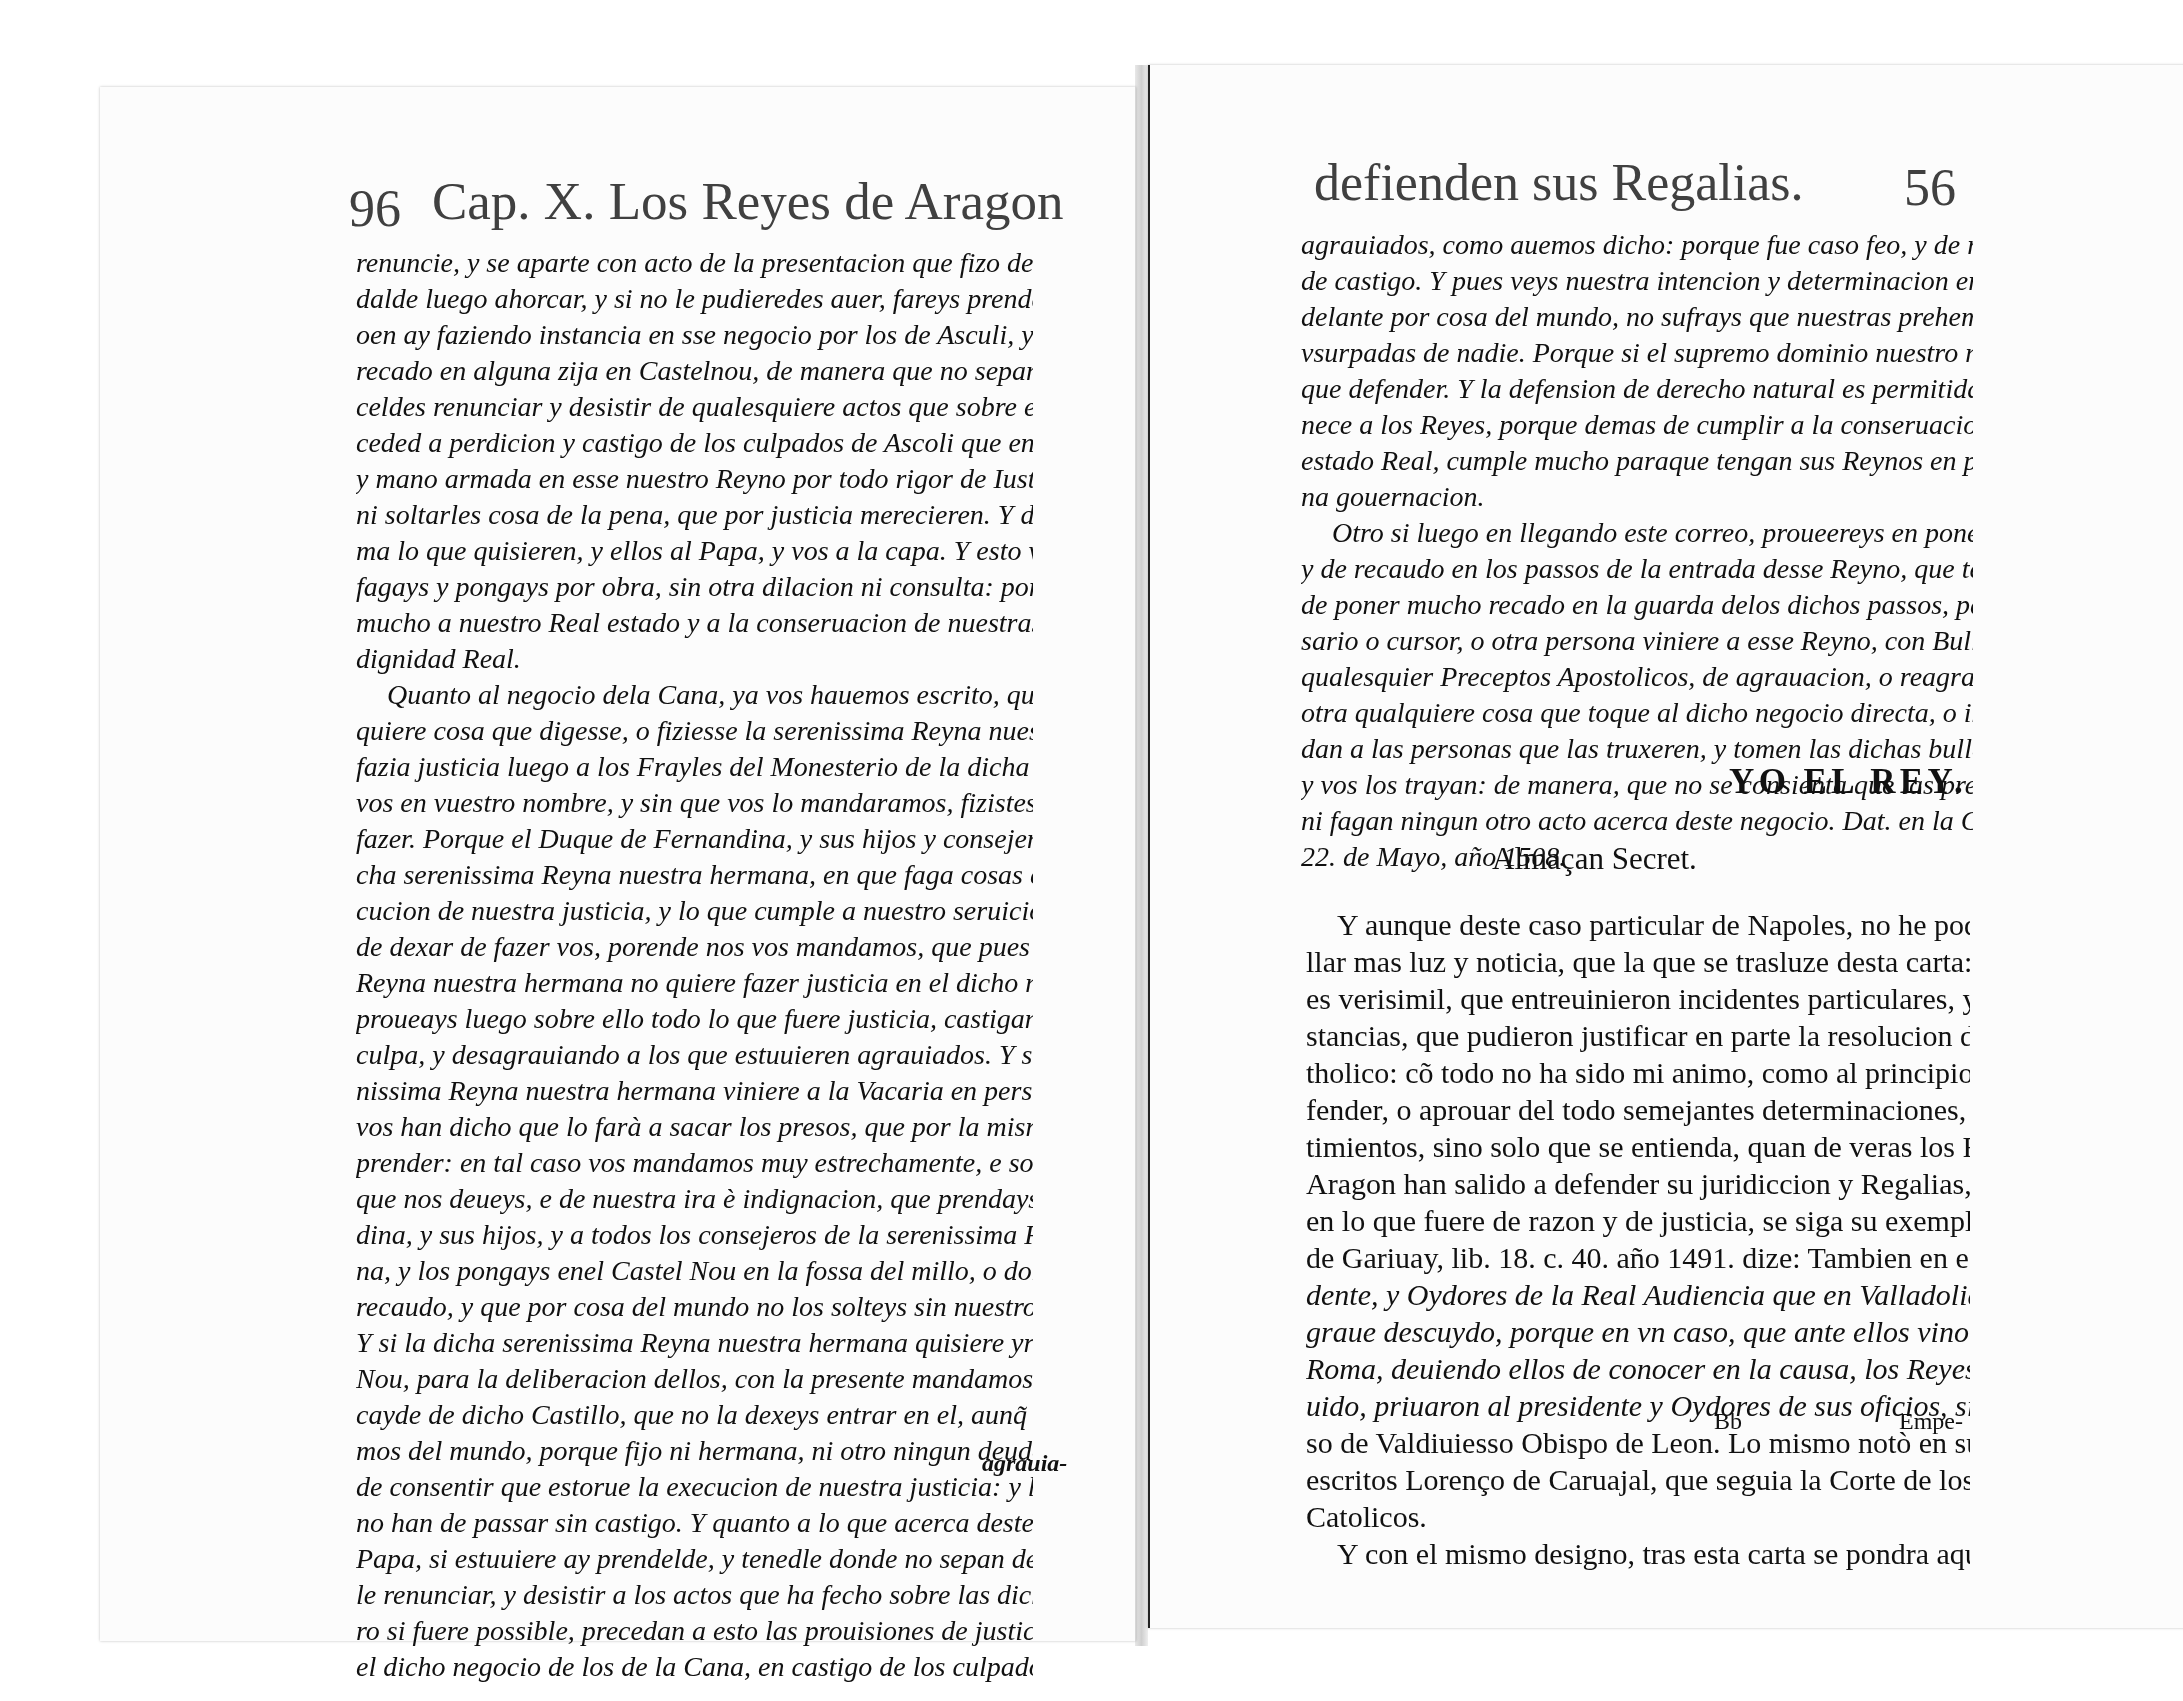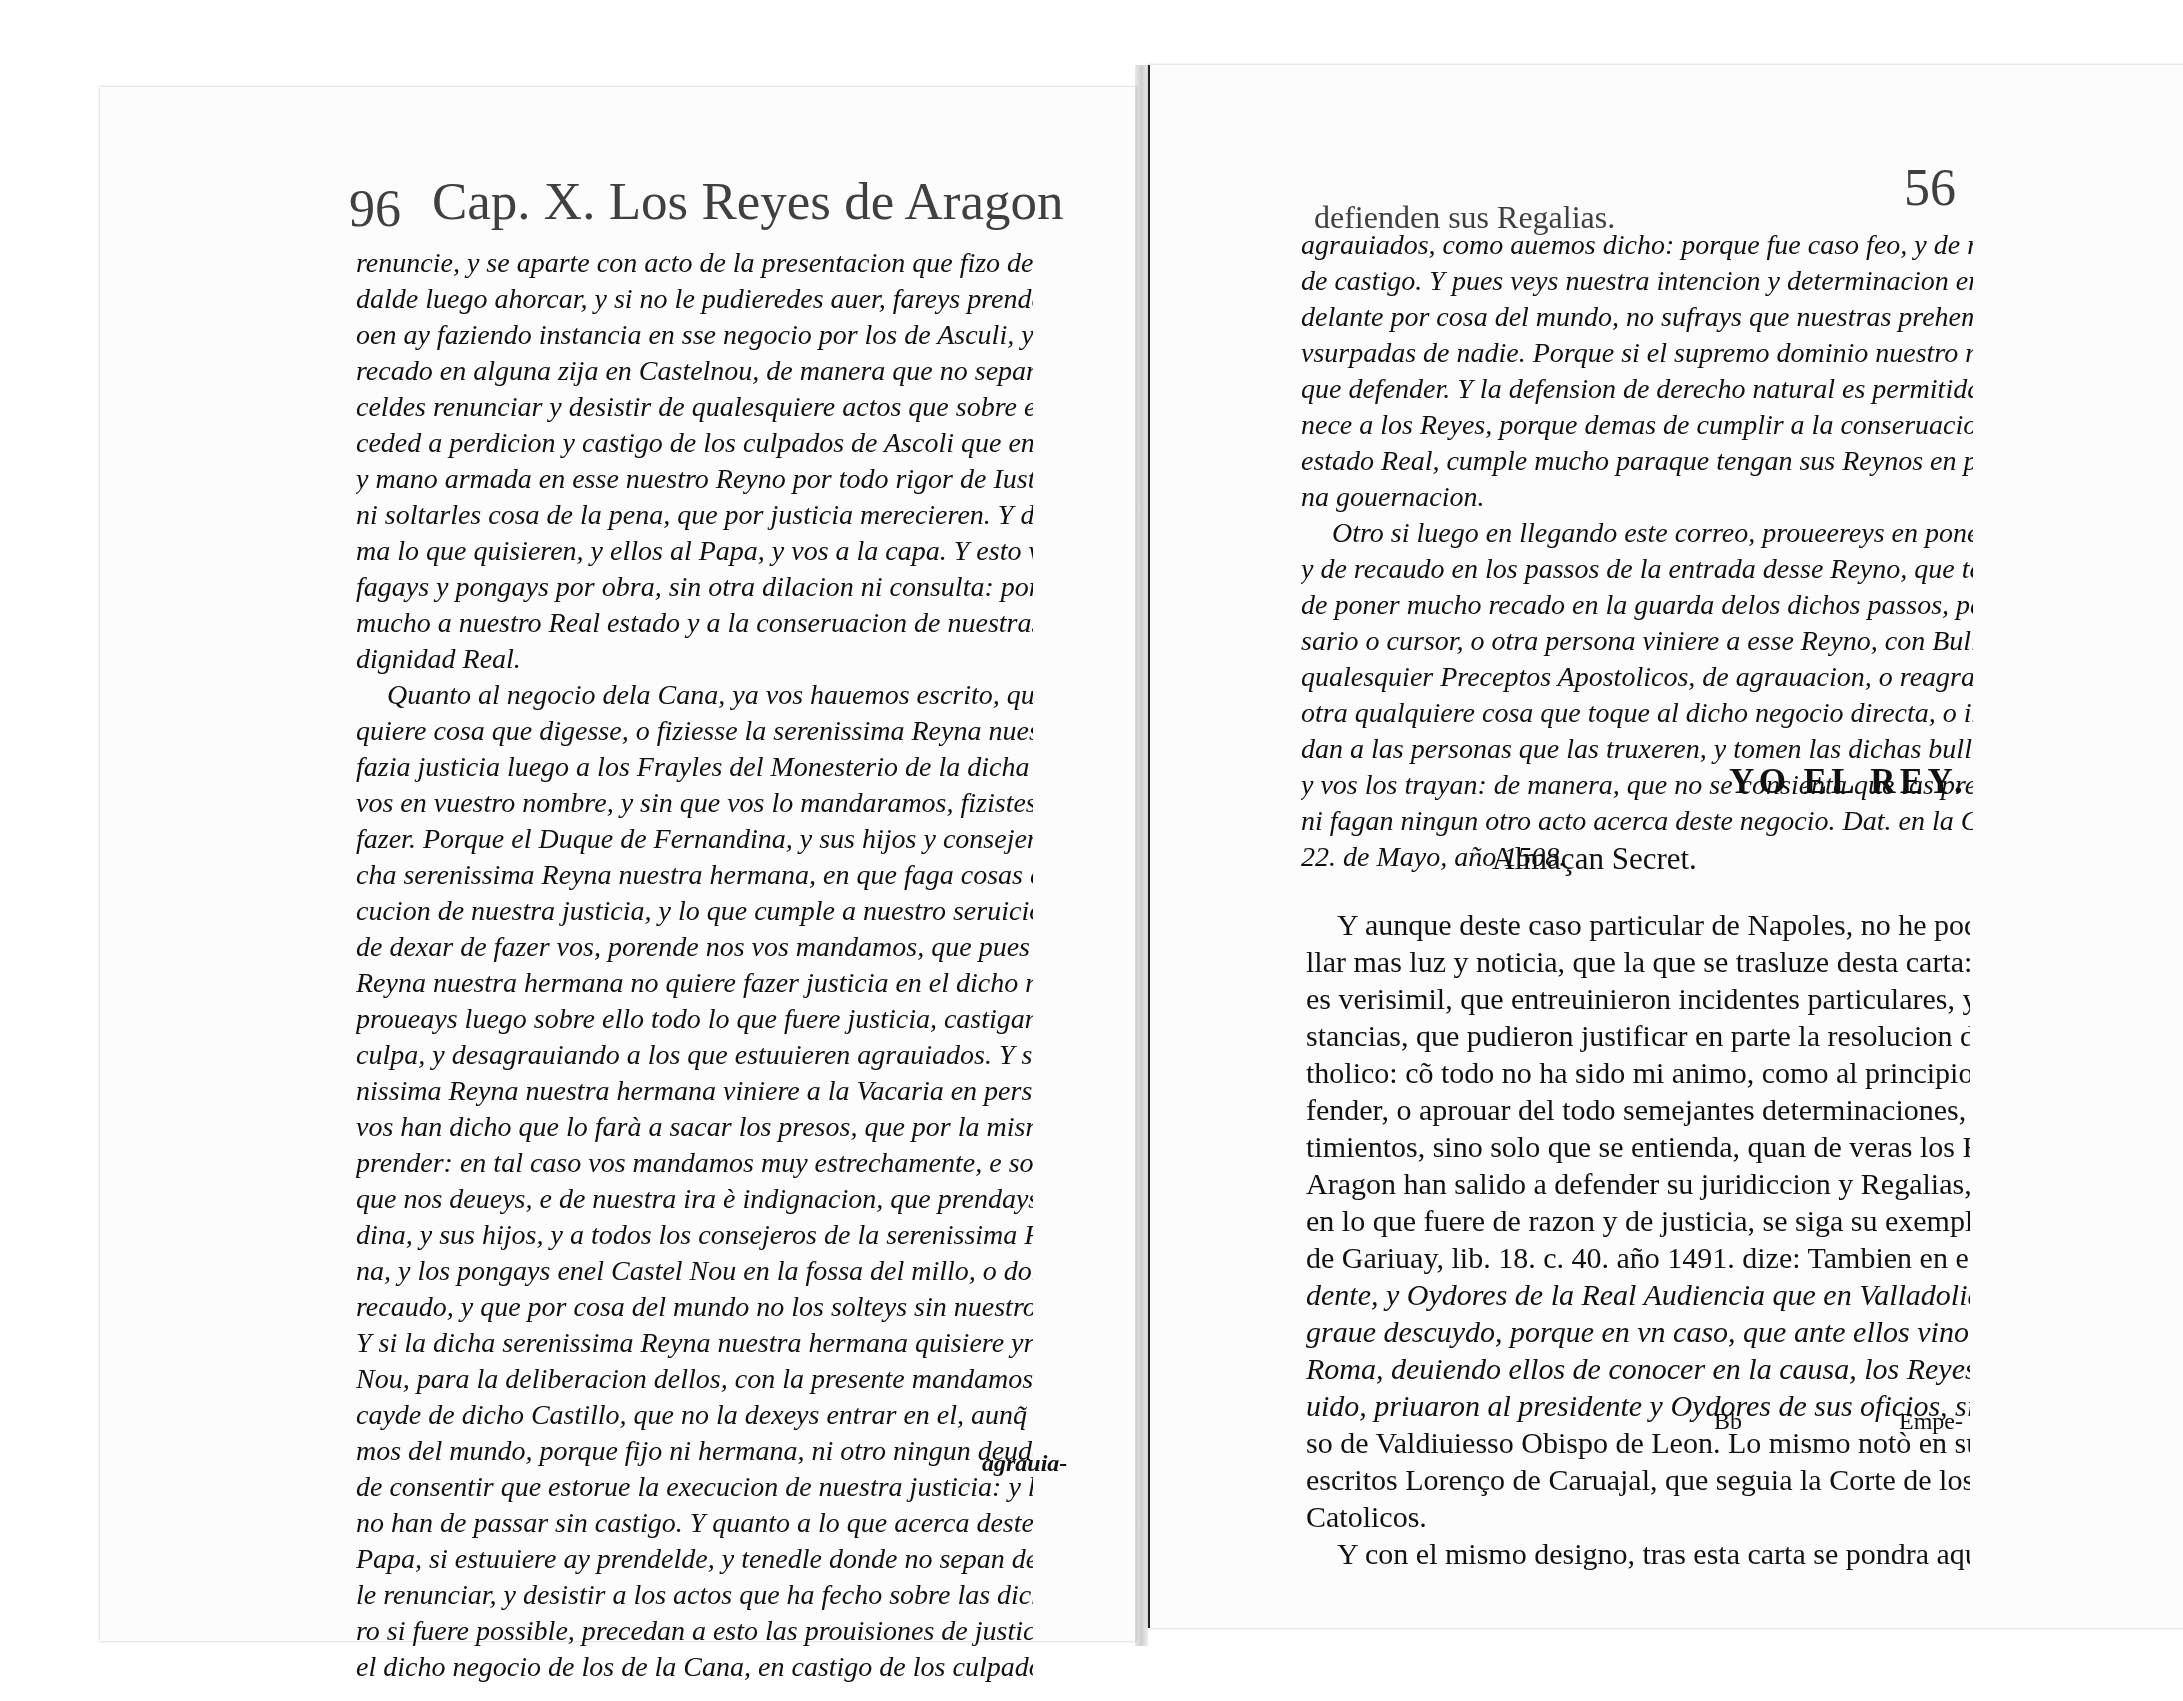--- a/index.html
+++ b/index.html
@@ -78,21 +78,21 @@
     <span class="line">Papa, si estuuiere ay prendelde, y tenedle donde no sepan del, y secretamente faced</span>
     <span class="line">le renunciar, y desistir a los actos que ha fecho sobre las dichas descomuniones. Pe</span>
     <span class="line">ro si fuere possible, precedan a esto las prouisiones de justicia que aueys de fazer en</span>
     <span class="line">el dicho negocio de los de la Cana, en castigo de los culpados, y desagrauio de los</span>
   </div>
 
 <div class="catch" style="left:982px; top:1450px; font-style:italic;font-weight:bold;">agrauia-</div>
 
 <div class="page" id="page-right"></div>
 
-<div class="header" style="left:1314px; top:157px; font-size:32px;margin-top:44px;">defienden sus Regalias.</div>
+<div class="header" style="left:1314px; top:157px; font-size:52px;">defienden sus Regalias.</div>
 <div class="header folio" style="left:1904px; top:162px;">56</div>
 
 <div class="col" id="right-letter" style="left:1301px; top:227px; width:672px;">
     <span class="line">agrauiados, como auemos dicho: porque fue caso feo, y de mal exemplo, y digno</span>
     <span class="line">de castigo. Y pues veys nuestra intencion y determinacion en estas cosas de aqui a-</span>
     <span class="line">delante por cosa del mundo, no sufrays que nuestras preheminencias Reales sean</span>
     <span class="line">vsurpadas de nadie. Porque si el supremo dominio nuestro no defendeys, no ay</span>
     <span class="line">que defender. Y la defension de derecho natural es permitida a todos, y mas perte-</span>
     <span class="line">nece a los Reyes, porque demas de cumplir a la conseruacion de la su dignidad, y</span>
     <span class="line">estado Real, cumple mucho paraque tengan sus Reynos en paz y justicia, y bue-</span>

